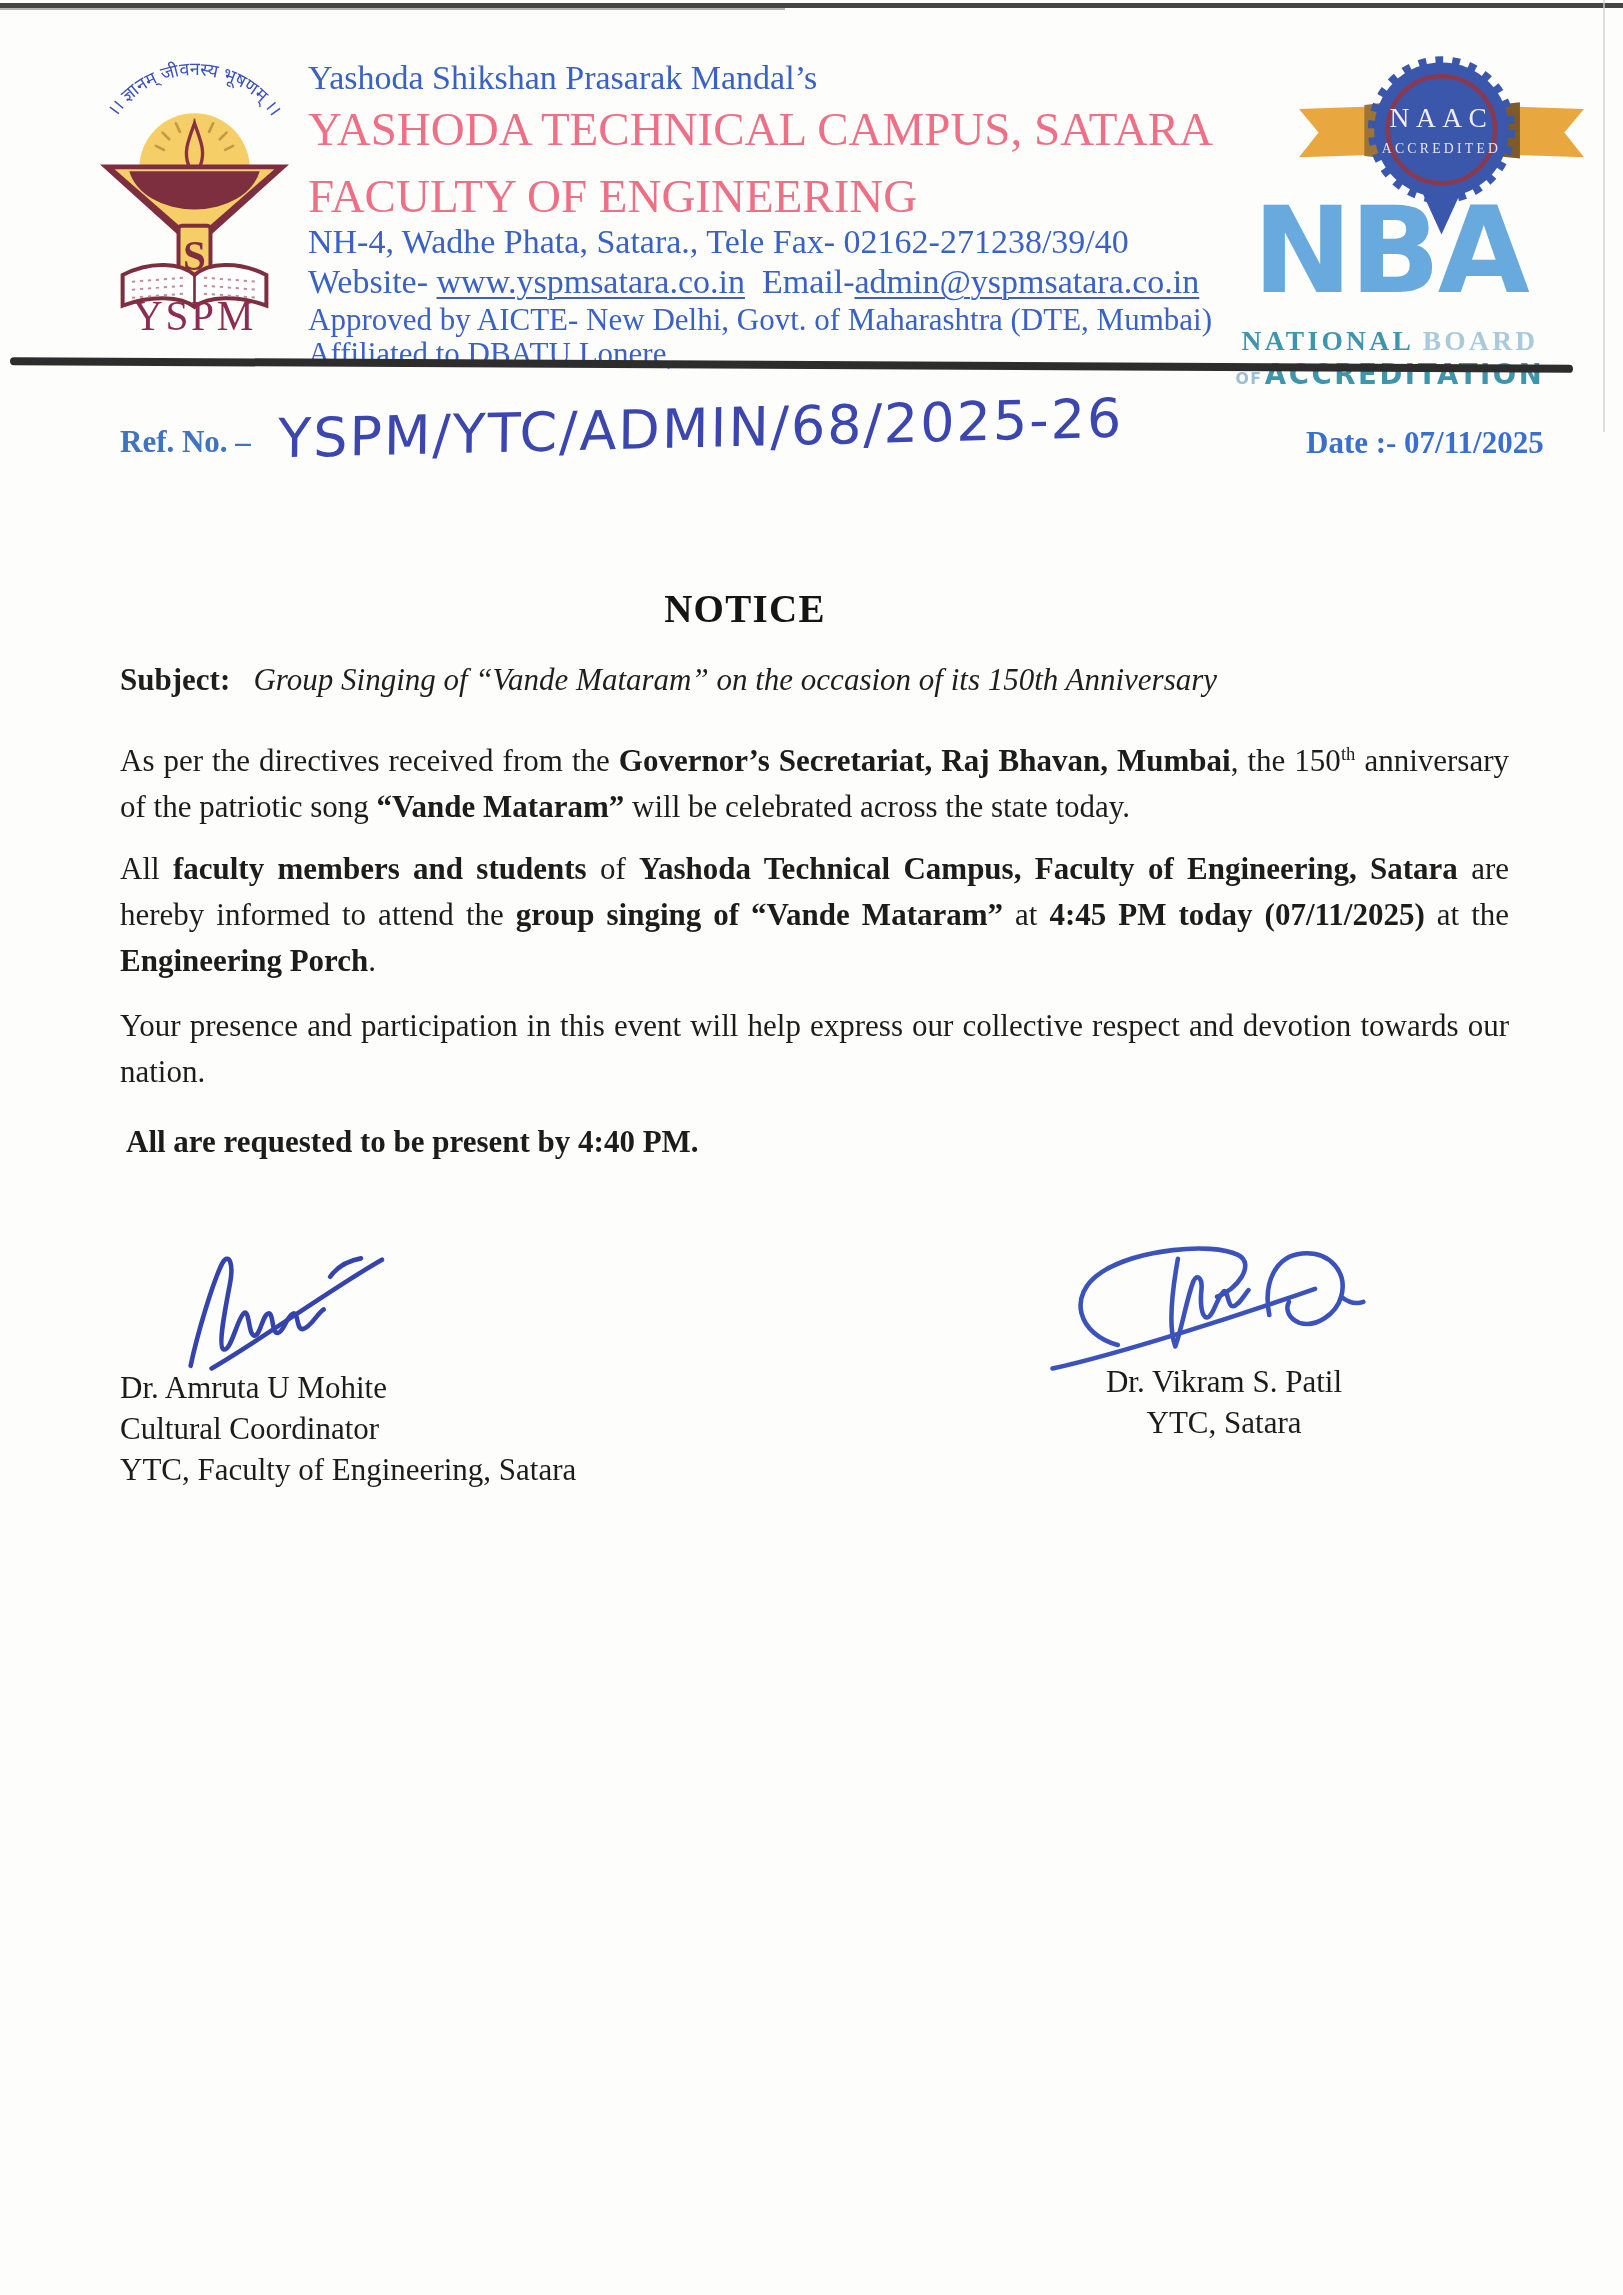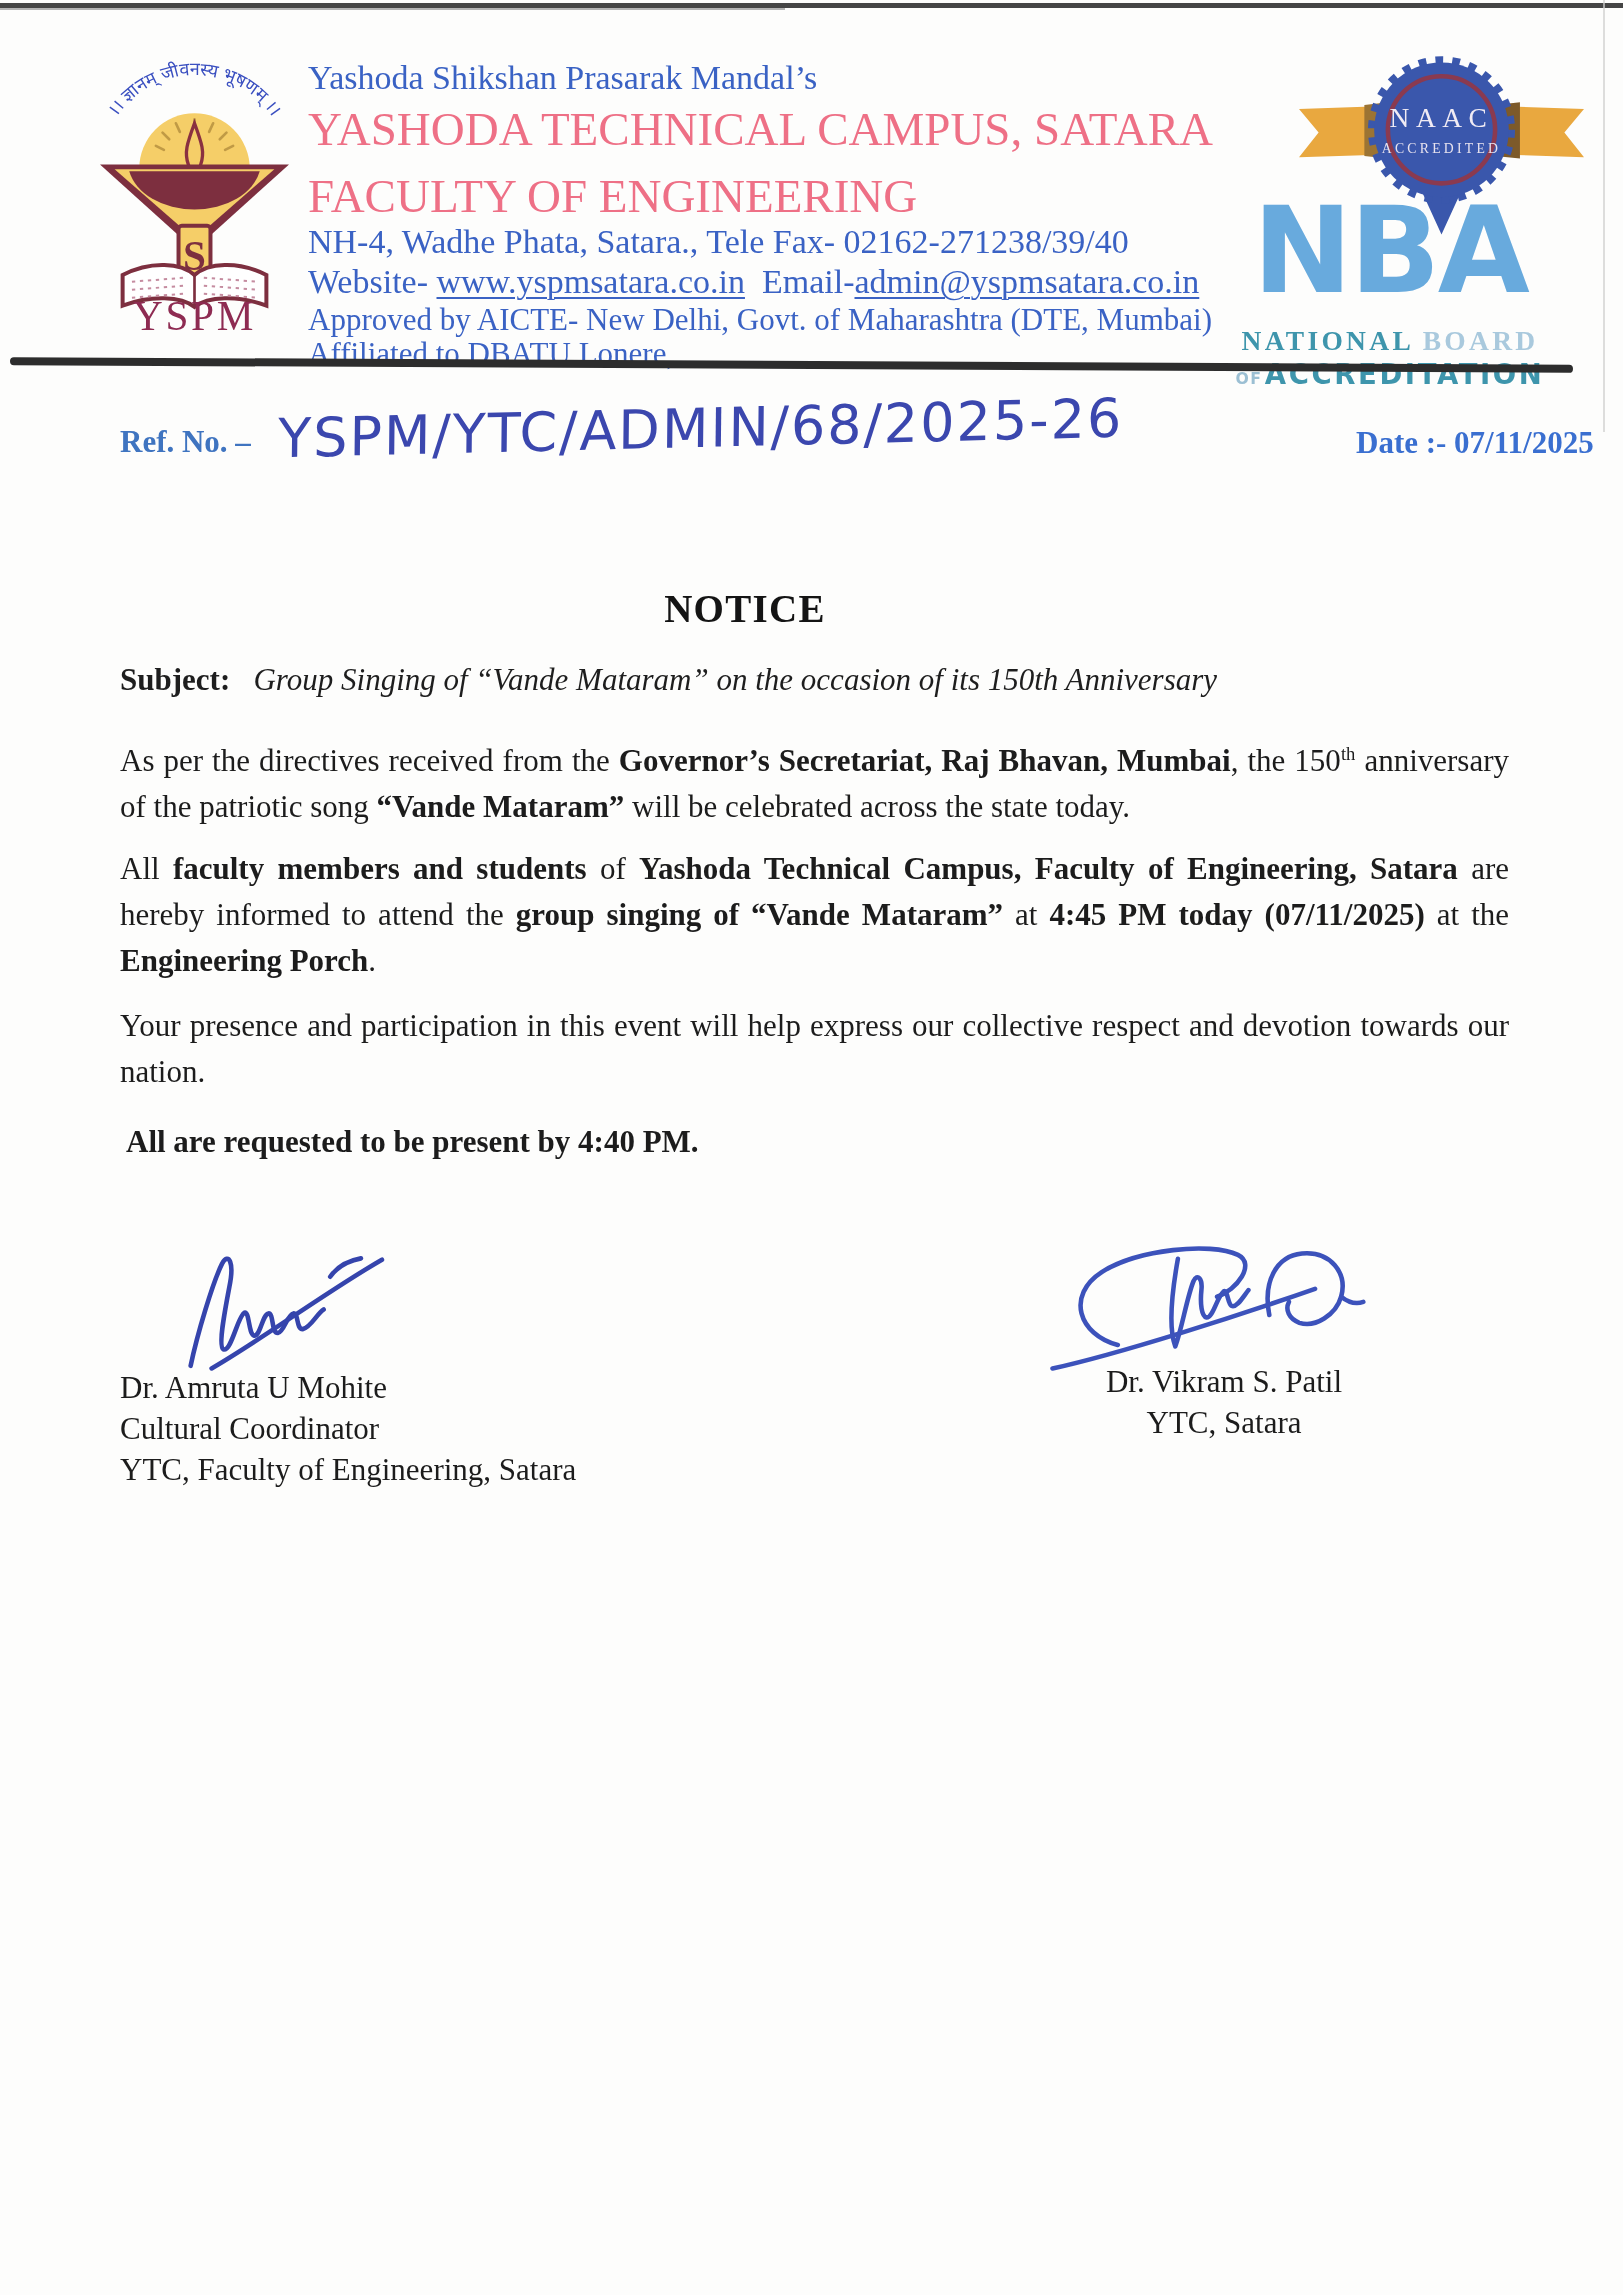--- a/index.html
+++ b/index.html
@@ -28,21 +28,21 @@
   .nba-l2{margin-top:22px;font-size:27.5px;font-weight:bold;letter-spacing:3.3px;color:#3e95ac;font-family:Liberation Serif, serif;}
   .nba-light{color:#a9c9dd;}
   .nba-l3{margin-top:1.3px;font-size:27.5px;font-weight:bold;letter-spacing:2.6px;color:#3e95ac;}
   .nba-of{font-size:15.7px;color:#9bbfd3;letter-spacing:1.3px;margin-right:2.6px;}
   
   .sep{left:9.8px;top:361px;width:1563px;height:7.9px;background:#2d2d2d;transform:rotate(0.28deg);border-radius:3.9px;}
   
   .ref-label{left:120px;top:424px;font-size:31px;font-weight:bold;color:#3f74c0;}
   .ref-hand{left:278px;top:397px;font-size:54px;color:#3b47ae;font-family:"DejaVu Sans","Liberation Sans",sans-serif;
             transform:rotate(-1.4deg) skewX(-2deg);letter-spacing:2px;white-space:nowrap;}
-  .date-text{left:1356px;top:425px;font-size:31px;font-weight:bold;color:#3a6fd0;white-space:nowrap;}
+  .date-text{left:1306px;top:425px;font-size:31px;font-weight:bold;color:#3a6fd0;white-space:nowrap;}
   
   .title{left:0;top:586px;width:1490px;text-align:center;font-size:39px;font-weight:bold;letter-spacing:1.3px;color:#141414;}
   .subject{left:120px;top:653px;width:1407px;font-size:31px;margin-top:9px;}
   .subject .lab{font-weight:bold;}
   .subject .txt{font-style:italic;}
   .para{left:120px;width:1389px;font-size:31px;line-height:46px;text-align:justify;color:#1c1c1c;}
   .p1{top:738px;} .p2{top:846px;} .p3{top:1003px;}
   .p4{top:1119px;text-align:left;margin-left:6px;}
   .b{font-weight:bold;}
   sup{font-size:60%;vertical-align:super;line-height:0;}

